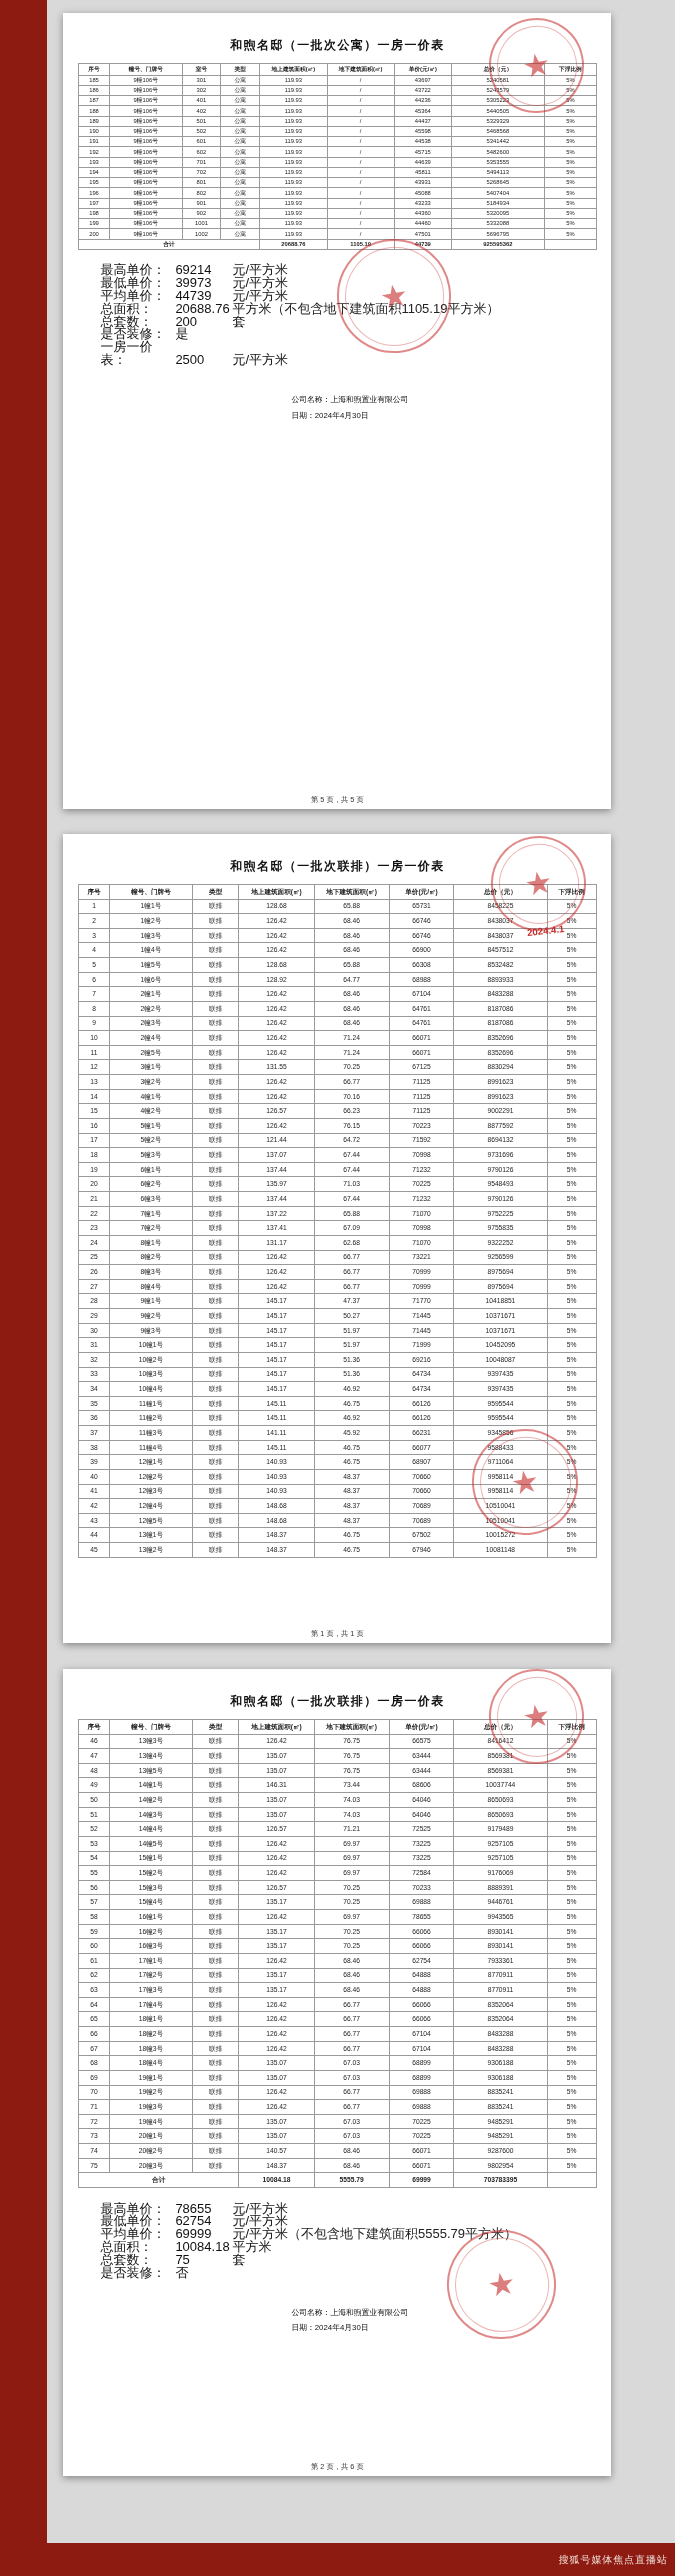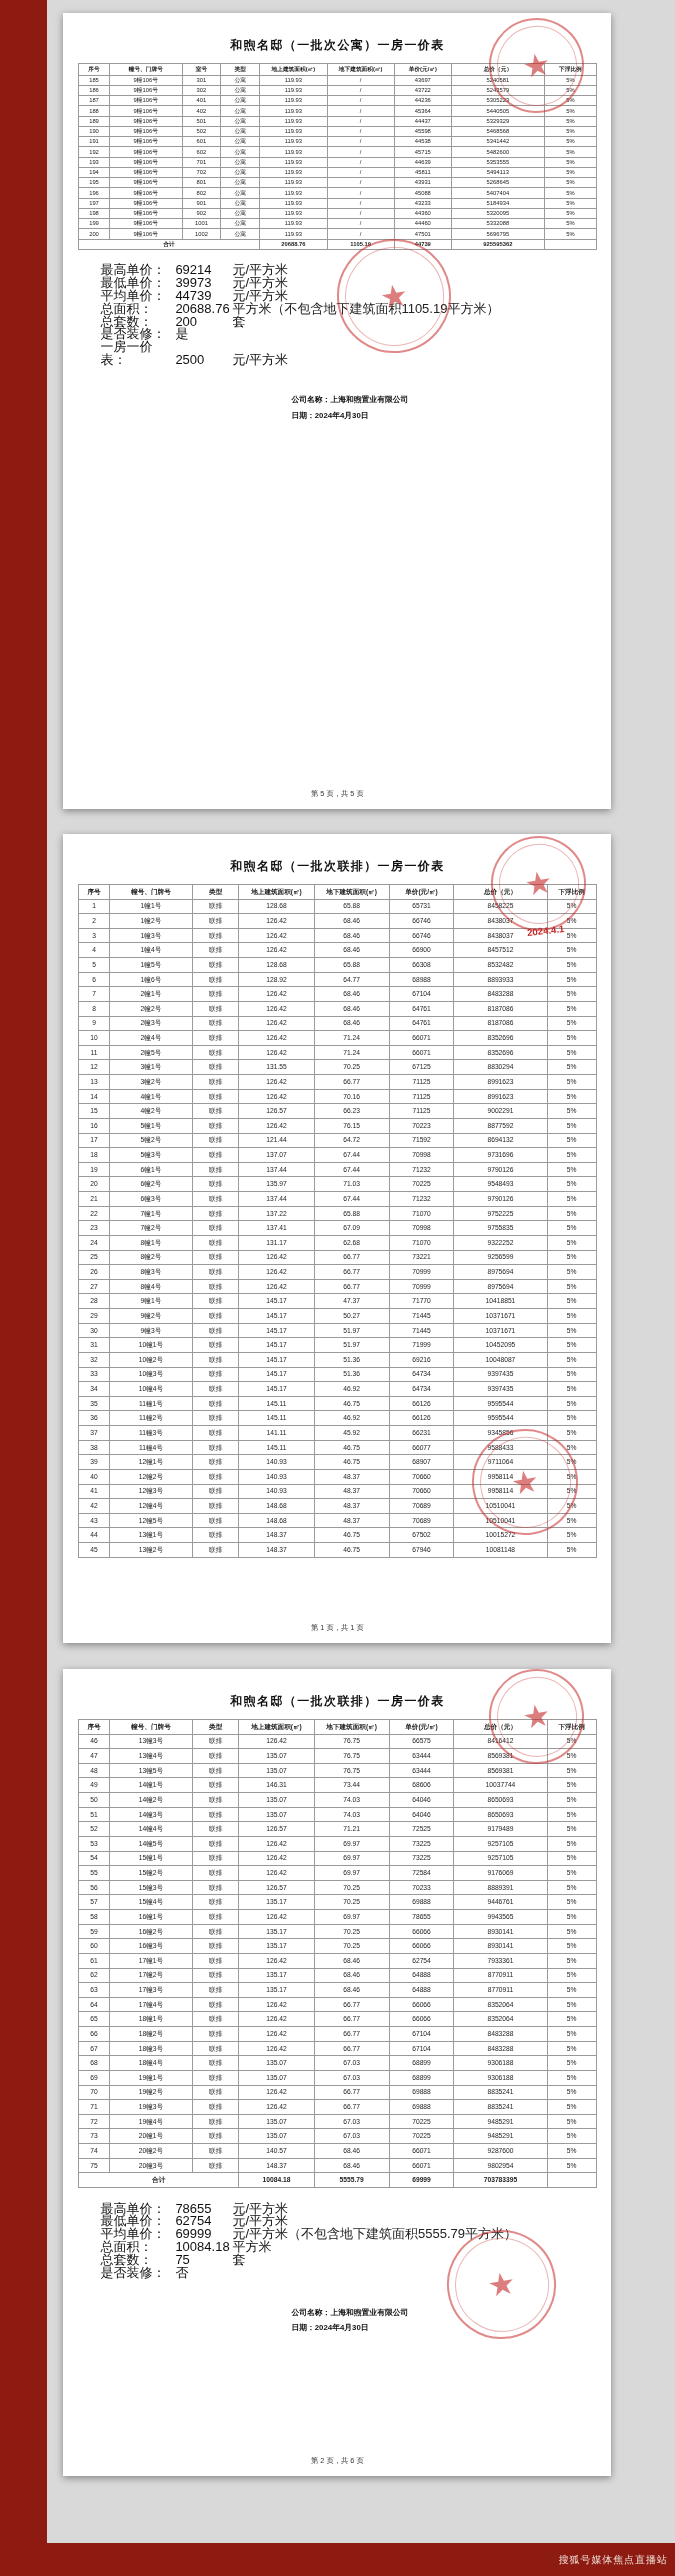--- a/index.html
+++ b/index.html
@@ -21,22 +21,22 @@
   .t1 td{font-size:5.8px;padding:1.3px 0.9px;line-height:1.15;}
   .t2 th{font-size:6.6px;padding:2.7px 0.9px;line-height:1.25;white-space:normal;}
   .t2 td{font-size:6.7px;padding:2.8px 0.9px;line-height:1.2;}
   .total-body td{font-weight:bold;}
   .summary{margin:14.6px 0 0 37px;}
   .summary-line{font-size:13px;line-height:12.8px;color:#111;}
   .s-label{display:inline-block;width:75px;}
   .s-value{display:inline-block;min-width:57px;}
   .s-unit{display:inline-block;}
   .s-note{color:#222;}
-  .company-block{margin:25.6px 0 0 228px;font-size:7.8px;line-height:15.5px;color:#111;font-weight:bold;}
-  .page-footer{position:absolute;bottom:10px;left:0;width:100%;
+  .company-block{margin:25.6px 0 0 228px;font-size:7.8px;line-height:15.5px;color:#111;}
+  .page-footer{position:absolute;bottom:4px;left:0;width:100%;
     text-align:center;font-size:7.3px;color:#333;}
   .seal{position:absolute;border:2.7px solid rgba(198,40,40,.55);border-radius:50%;
     display:flex;align-items:center;justify-content:center;transform:rotate(-10deg);
     pointer-events:none;z-index:5;}
   .seal::before{content:"★";color:rgba(198,40,40,.6);font-size:31px;}
   .seal::after{content:"";position:absolute;inset:5.5px;
     border:0.9px solid rgba(198,40,40,.35);border-radius:50%;}
   .anno{position:absolute;top:91px;right:47px;color:#c62828;font-size:9.6px;
     font-weight:bold;transform:rotate(-6deg);z-index:6;}
   .watermark{position:absolute;right:7.3px;bottom:9px;font-size:10px;

